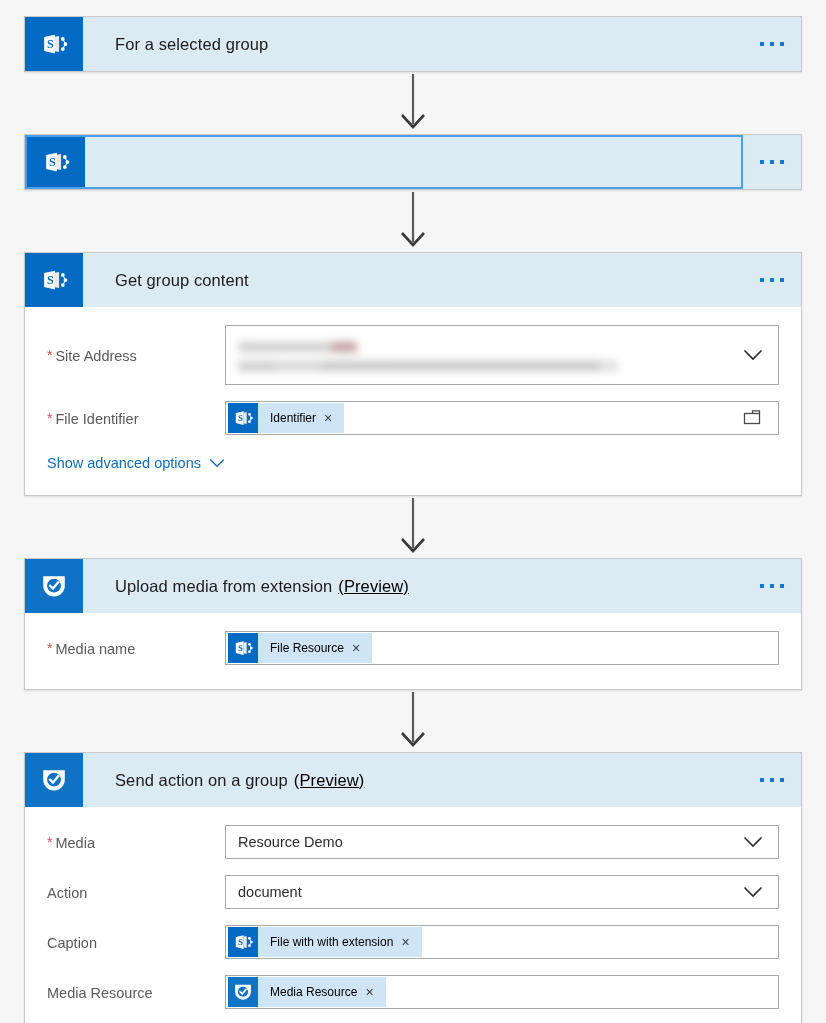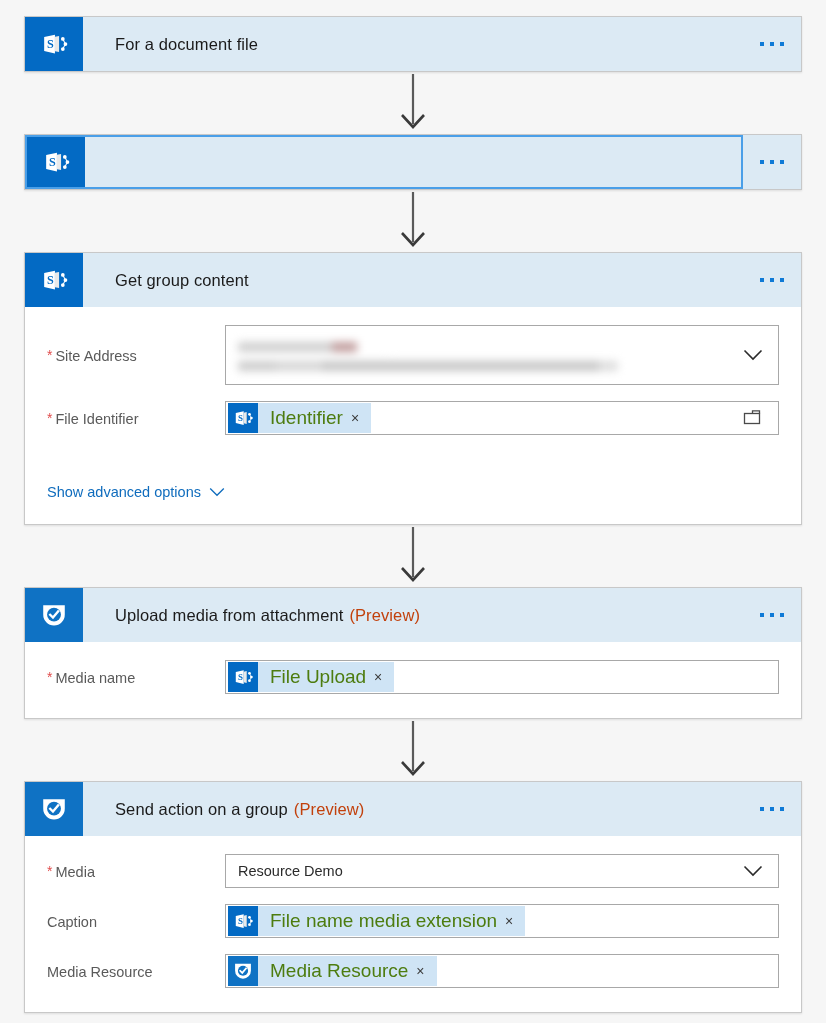--- a/index.html
+++ b/index.html
@@ -57,22 +57,23 @@
   .card-title {
     flex: 1;
     display: flex;
     align-items: center;
     padding-left: 32px;
     font-size: 16.5px;
     color: #1b1b1b;
     letter-spacing: 0.1px;
   }
   .card-title .preview {
-    color: #c2410c;
+    color: #000000;
     margin-left: 6px;
+    text-decoration: underline;
   }
 
   .ellipsis-btn {
     width: 58px;
     min-width: 58px;
     display: flex;
     align-items: center;
     justify-content: center;
     gap: 6px;
     cursor: pointer;
@@ -193,62 +194,61 @@
     min-width: 30px;
     height: 30px;
     background: #036ac4;
     display: flex;
     align-items: center;
     justify-content: center;
   }
   .chip-icon.teams { background: #0f72c4; }
   .chip-label {
     padding: 0 6px 0 12px;
-    font-size: 19px;
-    color: #4d7c0f;
+    font-size: 12px;
+    color: #000000;
     white-space: nowrap;
   }
   .chip-x {
     padding: 0 12px 0 2px;
     font-size: 14px;
     color: #3b3b3b;
     cursor: pointer;
     line-height: 1;
   }
 
   .advanced {
     padding: 4px 0 16px 0;
     font-size: 14.5px;
     color: #0f6cbd;
     display: inline-flex;
     align-items: center;
     gap: 8px;
     cursor: pointer;
-    margin-top: 29px;
   }
 </style>
 </head>
 <body>
 
 <div class="flow" id="flow-root">
     <div class="card">
       <div class="card-header">
         <div class="icon-box ">
           <svg width="30" height="30" viewBox="0 0 32 32">
     <path d="M5.5 8.6 L17 6.0 L17 26.0 L5.5 23.4 Z" fill="#ffffff"></path>
     <path d="M17 8.2 L21.4 7.4 L21.4 24.6 L17 23.8 Z" fill="#e9e9e9"></path>
     <text x="8.6" y="20.4" font-family="Liberation Serif, serif" font-size="13" font-weight="bold" fill="#036ac4">S</text>
     <circle cx="25.4" cy="10.6" r="2.0" fill="#ffffff"></circle>
     <circle cx="28.2" cy="16.0" r="2.0" fill="#ffffff"></circle>
     <circle cx="25.4" cy="21.4" r="2.0" fill="#ffffff"></circle>
     <path d="M25.4 10.6 L28.2 16.0 L25.4 21.4" stroke="#ffffff" stroke-width="1.1" fill="none"></path>
   </svg>
         </div>
         <div class="card-title">
-      <span>For a document file</span>
+      <span>For a selected group</span>
 
     </div>
         <div class="ellipsis-btn">
     <i></i>
     <i></i>
     <i></i>
   </div>
       </div>
     </div>
     <div class="connector">
@@ -369,21 +369,21 @@
     <div class="card">
       <div class="card-header">
         <div class="icon-box teams">
           <svg width="30" height="30" viewBox="0 0 32 32">
     <path d="M4.5 5.5 H27.5 V15.5 A11.5 11.5 0 0 1 16 27.2 A11.5 11.5 0 0 1 4.5 15.5 Z" fill="#ffffff"></path>
     <circle cx="16" cy="15.6" r="7.4" fill="#0f72c4"></circle>
     <path d="M11.9 15.8 L14.9 18.8 L20.4 12.2" stroke="#ffffff" stroke-width="2.5" fill="none" stroke-linecap="square" stroke-linejoin="miter"></path>
   </svg>
         </div>
         <div class="card-title">
-      <span>Upload media from attachment</span>
+      <span>Upload media from extension</span>
       <span class="preview">(Preview)</span>
     </div>
         <div class="ellipsis-btn">
     <i></i>
     <i></i>
     <i></i>
   </div>
       </div>
       <div class="card-body">
         <div class="form-row">
@@ -397,21 +397,21 @@
                 <svg width="22" height="22" viewBox="0 0 32 32">
     <path d="M5.5 8.6 L17 6.0 L17 26.0 L5.5 23.4 Z" fill="#ffffff"></path>
     <path d="M17 8.2 L21.4 7.4 L21.4 24.6 L17 23.8 Z" fill="#e9e9e9"></path>
     <text x="8.6" y="20.4" font-family="Liberation Serif, serif" font-size="13" font-weight="bold" fill="#036ac4">S</text>
     <circle cx="25.4" cy="10.6" r="2.0" fill="#ffffff"></circle>
     <circle cx="28.2" cy="16.0" r="2.0" fill="#ffffff"></circle>
     <circle cx="25.4" cy="21.4" r="2.0" fill="#ffffff"></circle>
     <path d="M25.4 10.6 L28.2 16.0 L25.4 21.4" stroke="#ffffff" stroke-width="1.1" fill="none"></path>
   </svg>
               </span>
-        <span class="chip-label">File Upload</span>
+        <span class="chip-label">File Resource</span>
         <span class="chip-x">×</span>
       </div>
           </div>
   </div>
       </div>
     </div>
     <div class="connector">
       <svg width="34" height="58" viewBox="0 0 34 58">
     <line x1="17" y1="0" x2="17" y2="50" stroke="#5a5a5a" stroke-width="2.2"></line>
     <path d="M6 41 L17 53 L28 41" stroke="#3a3a3a" stroke-width="2.6" fill="none"></path>
@@ -437,20 +437,34 @@
   </div>
       </div>
       <div class="card-body">
         <div class="form-row">
     <div class="form-label">
       <span class="req">*</span>
       <span>Media</span>
     </div>
     <div class="field ">
             <div class="field-text">Resource Demo</div>
+      <div class="chevron">
+              <svg width="20" height="13" viewBox="0 0 20 13">
+    <path d="M1.5 1.5 L10 10 L18.5 1.5" stroke="#2b2b2b" stroke-width="1.6" fill="none"></path>
+              </svg>
+            </div>
+          </div>
+  </div>
+        <div class="form-row">
+    <div class="form-label">
+
+      <span>Action</span>
+    </div>
+    <div class="field ">
+            <div class="field-text">document</div>
       <div class="chevron">
               <svg width="20" height="13" viewBox="0 0 20 13">
     <path d="M1.5 1.5 L10 10 L18.5 1.5" stroke="#2b2b2b" stroke-width="1.6" fill="none"></path>
               </svg>
             </div>
           </div>
   </div>
         <div class="form-row">
     <div class="form-label">
 
@@ -462,21 +476,21 @@
                 <svg width="22" height="22" viewBox="0 0 32 32">
     <path d="M5.5 8.6 L17 6.0 L17 26.0 L5.5 23.4 Z" fill="#ffffff"></path>
     <path d="M17 8.2 L21.4 7.4 L21.4 24.6 L17 23.8 Z" fill="#e9e9e9"></path>
     <text x="8.6" y="20.4" font-family="Liberation Serif, serif" font-size="13" font-weight="bold" fill="#036ac4">S</text>
     <circle cx="25.4" cy="10.6" r="2.0" fill="#ffffff"></circle>
     <circle cx="28.2" cy="16.0" r="2.0" fill="#ffffff"></circle>
     <circle cx="25.4" cy="21.4" r="2.0" fill="#ffffff"></circle>
     <path d="M25.4 10.6 L28.2 16.0 L25.4 21.4" stroke="#ffffff" stroke-width="1.1" fill="none"></path>
   </svg>
               </span>
-        <span class="chip-label">File name media extension</span>
+        <span class="chip-label">File with with extension</span>
         <span class="chip-x">×</span>
       </div>
           </div>
   </div>
         <div class="form-row">
     <div class="form-label">
 
       <span>Media Resource</span>
     </div>
     <div class="field ">

